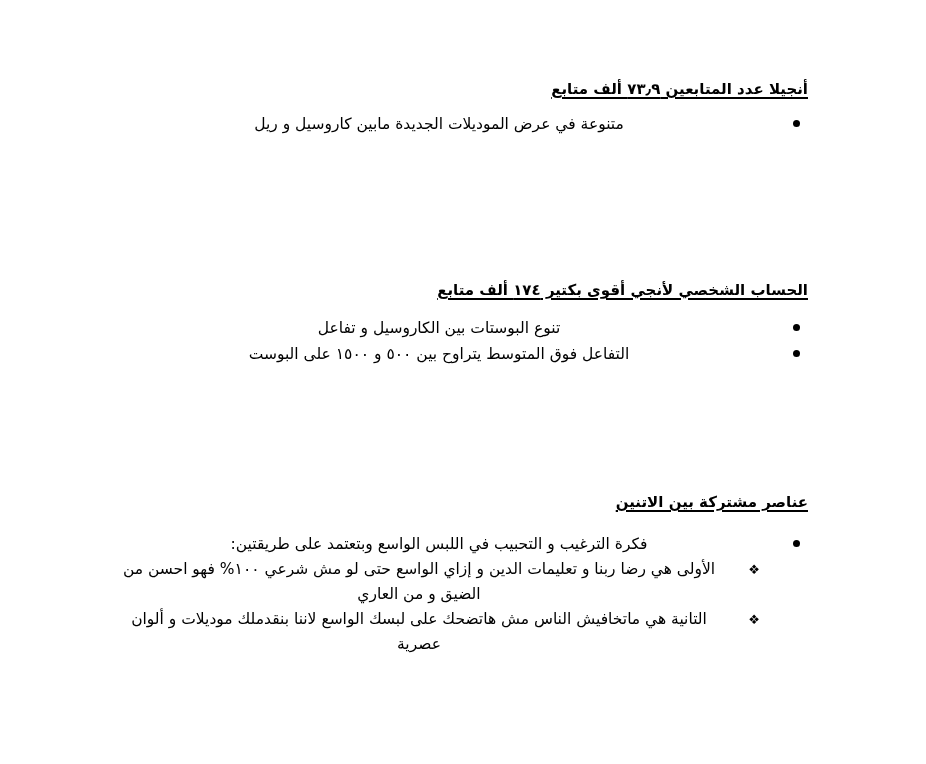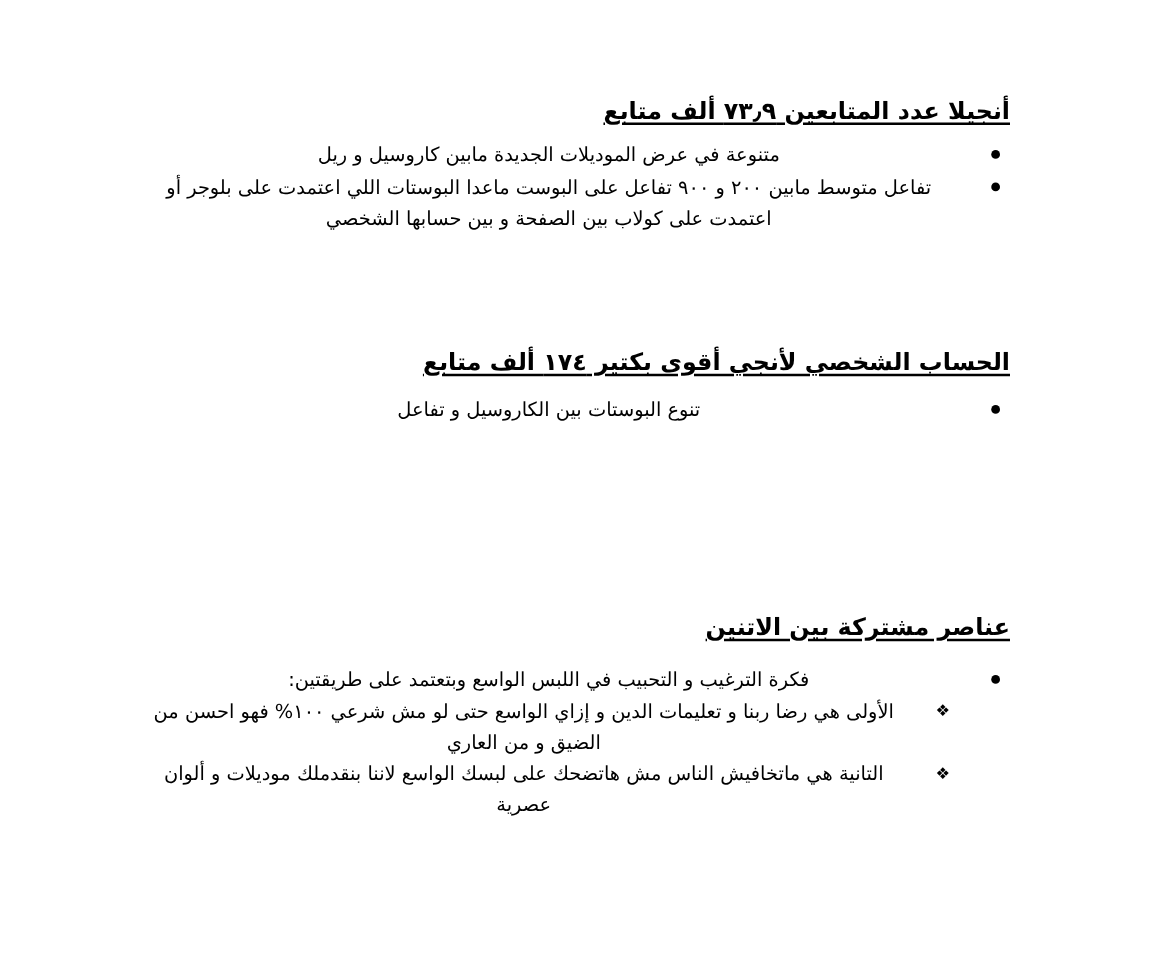--- a/index.html
+++ b/index.html
@@ -21,21 +21,21 @@
   .page {
     position: absolute;
     inset: 0;
     padding: 0;
   }
 
   
   .heading {
     position: absolute;
     font-weight: bold;
-    font-size: 19px;
+    font-size: 15px;
     line-height: 20px;
     text-decoration: underline;
     text-underline-offset: 3px;
     text-decoration-thickness: 2px;
     white-space: nowrap;
     direction: rtl;
     unicode-bidi: isolate;
   }
   #heading-1 { right: 118px; top: 79px; }
   #heading-2 { right: 118px; top: 280px; }
@@ -123,32 +123,32 @@
 
 <div class="page">
 
   <div class="heading" id="heading-1">أنجيلا عدد المتابعين ٧٣٫٩ ألف متابع</div>
 
   <ul class="bullet-list" id="list-1">
     <li class="bullet-item">
       <span class="bullet-dot"></span>
       <span class="bullet-text">متنوعة في عرض الموديلات الجديدة مابين كاروسيل و ريل</span>
     </li>
-    <li class="bullet-item wrap">
-      <span class="bullet-dot"></span>
-      <span class="bullet-text">تفاعل متوسط مابين ٢٠٠ و ٩٠٠ تفاعل على البوست ماعدا البوستات اللي اعتمدت على بلوجر أو اعتمدت على كولاب بين الصفحة و بين حسابها الشخصي</span>
-    </li>
   </ul>
 
   <div class="heading" id="heading-2">الحساب الشخصي لأنجي أقوى بكتير ١٧٤ ألف متابع</div>
 
   <ul class="bullet-list" id="list-2">
     <li class="bullet-item">
       <span class="bullet-dot"></span>
       <span class="bullet-text">تنوع البوستات بين الكاروسيل و تفاعل</span>
+    </li>
+    <li class="bullet-item">
+      <span class="bullet-dot"></span>
+      <span class="bullet-text">التفاعل فوق المتوسط يتراوح بين ٥٠٠ و ١٥٠٠ على البوست</span>
     </li>
   </ul>
 
   <div class="heading" id="heading-3">عناصر مشتركة بين الاتنين</div>
 
   <ul class="bullet-list" id="list-3">
     <li class="bullet-item">
       <span class="bullet-dot"></span>
       <span class="bullet-text">فكرة الترغيب و التحبيب في اللبس الواسع وبتعتمد على طريقتين:</span>
 

